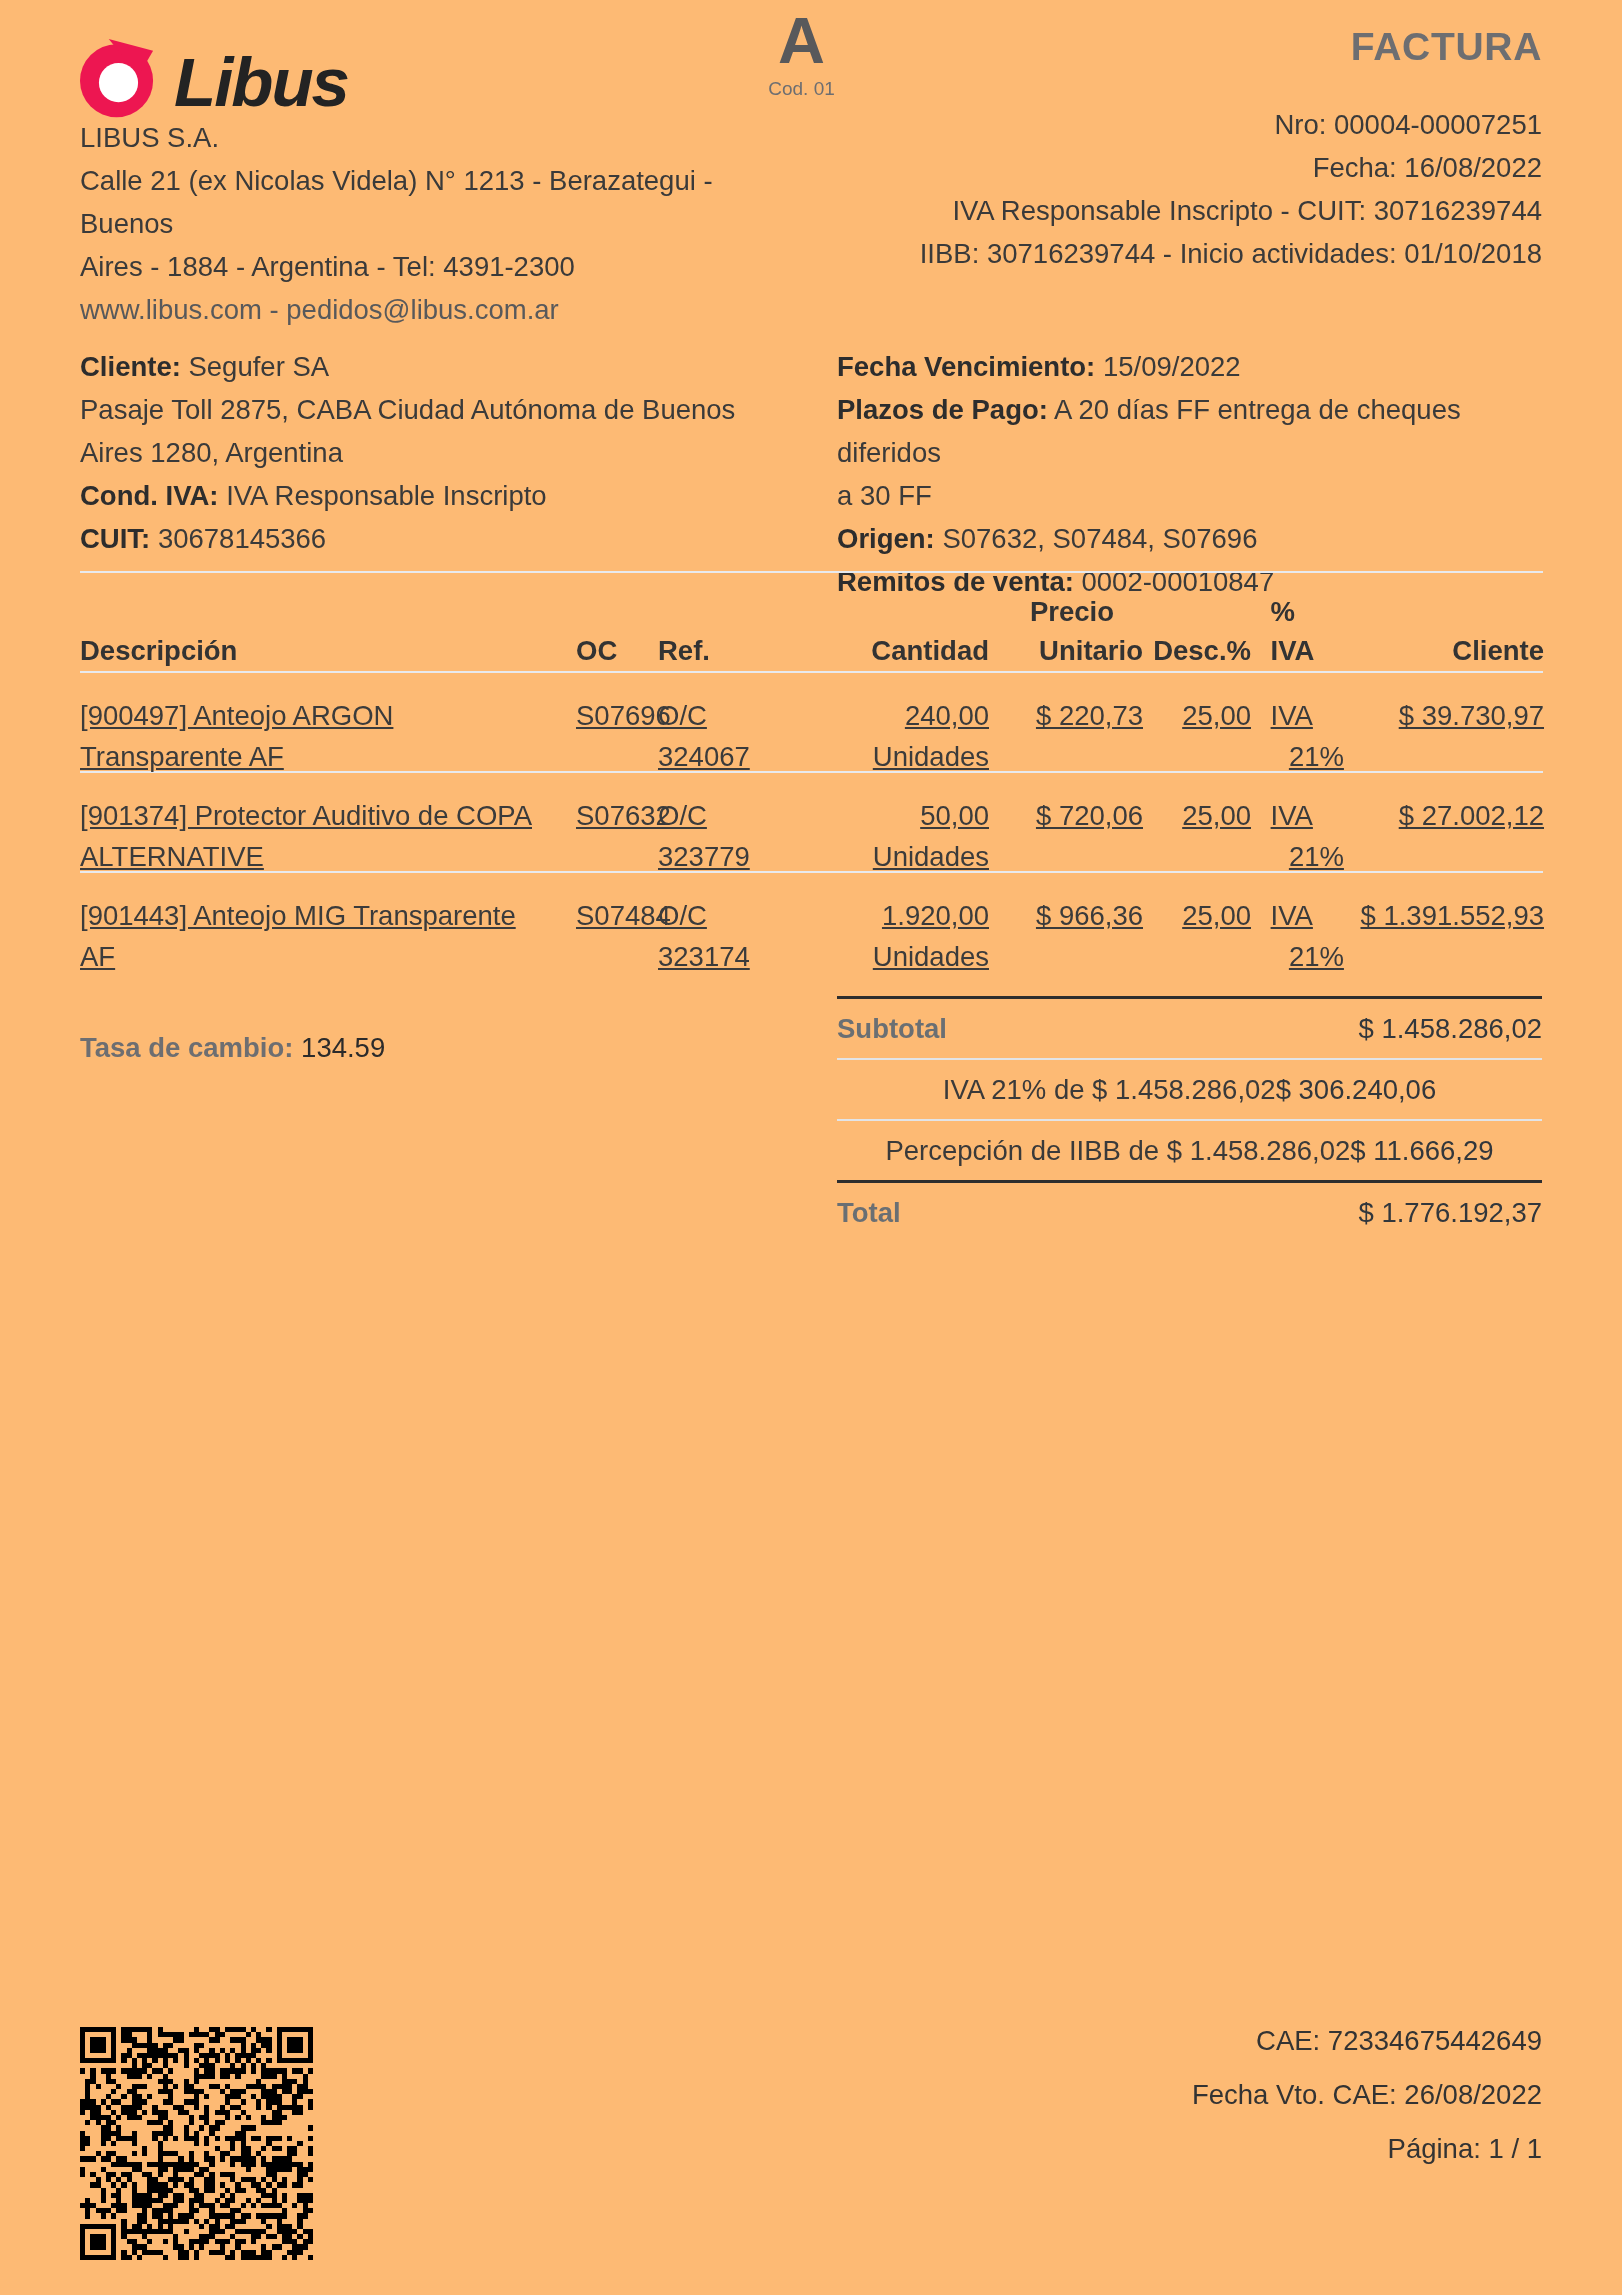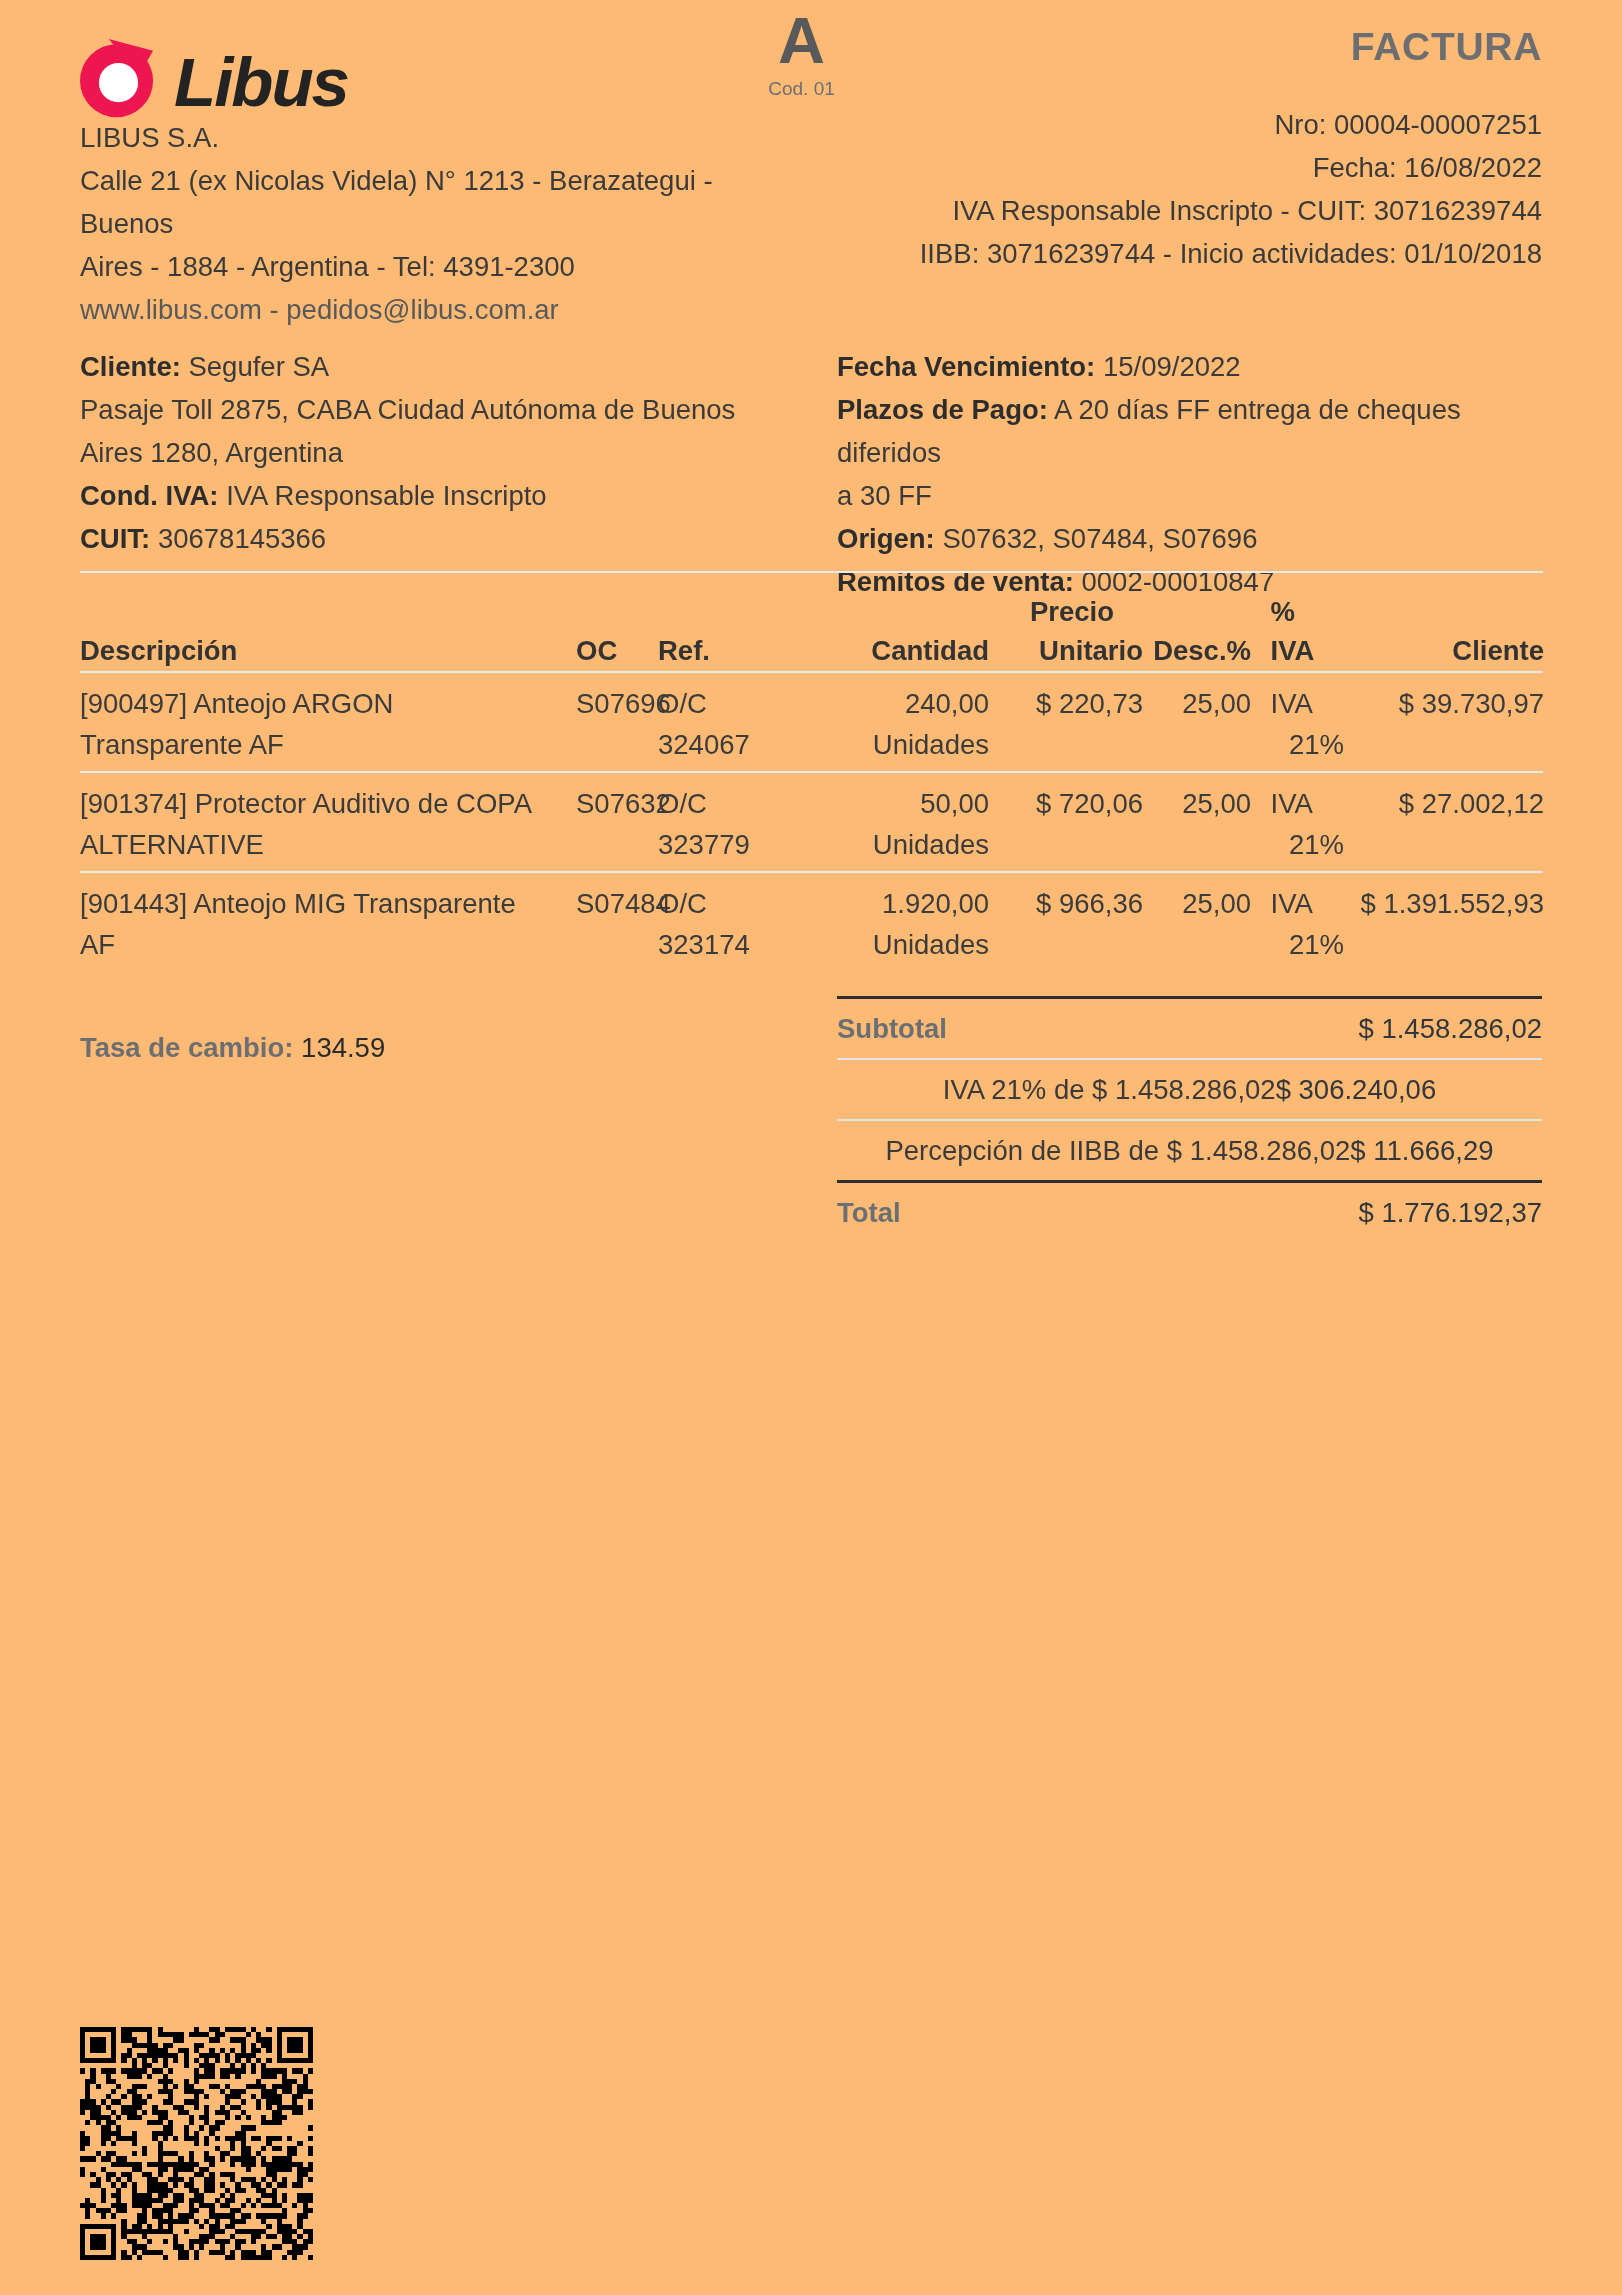--- a/index.html
+++ b/index.html
@@ -30,21 +30,21 @@
   
   .lbl{font-weight:bold;color:#2d2d2d;}
   .client-block{position:absolute;left:80px;top:345px;width:713px;line-height:43px;}
   .payment-block{position:absolute;left:837px;top:345px;width:705px;line-height:43px;}
   
   .items{position:absolute;left:80px;top:571px;width:1463px;}
   .tgrid{display:grid;grid-template-columns:496px 82px 141px 190px 154px 108px 85px 208px;}
   .thead{height:98px;border-top:2.6px solid #e8eaee;align-items:end;font-weight:bold;color:#333333;}
   .thead > div{padding-bottom:1px;line-height:39px;}
   .trow{height:98px;border-top:2.6px solid #e8eaee;color:#3b3b3b;}
-  .trow > div{padding-top:10px;line-height:41px;}
+  .trow > div{padding-top:22px;line-height:41px;text-decoration:underline;}
   .c-right{text-align:right;}
   .c-iva{padding-left:19.6px;}
   .iva-l2{margin-left:18.3px;}
   .price-h1{margin-right:29px;}
   
   .exchange{position:absolute;left:80px;top:1032px;}
   .exchange .lbl{color:#6d6e71;}
   .exchange .val{color:#2b2b2b;}
   .totals{position:absolute;left:837px;top:996px;width:705px;}
   .totals-row{height:59px;display:flex;justify-content:space-between;align-items:center;}
@@ -1213,15 +1213,20 @@
       <rect x="32" y="44" width="1" height="1" fill="#000"></rect>
       <rect x="33" y="44" width="1" height="1" fill="#000"></rect>
       <rect x="34" y="44" width="1" height="1" fill="#000"></rect>
       <rect x="35" y="44" width="1" height="1" fill="#000"></rect>
       <rect x="36" y="44" width="1" height="1" fill="#000"></rect>
       <rect x="39" y="44" width="1" height="1" fill="#000"></rect>
       <rect x="41" y="44" width="1" height="1" fill="#000"></rect>
       <rect x="44" y="44" width="1" height="1" fill="#000"></rect>
     </svg>
 
+  <div class="cae-block">
+    <div>CAE: 72334675442649</div>
+    <div>Fecha Vto. CAE: 26/08/2022</div>
+    <div>Página: 1 / 1</div>
+  </div>
 
 </div>
 
 
 </body></html>

